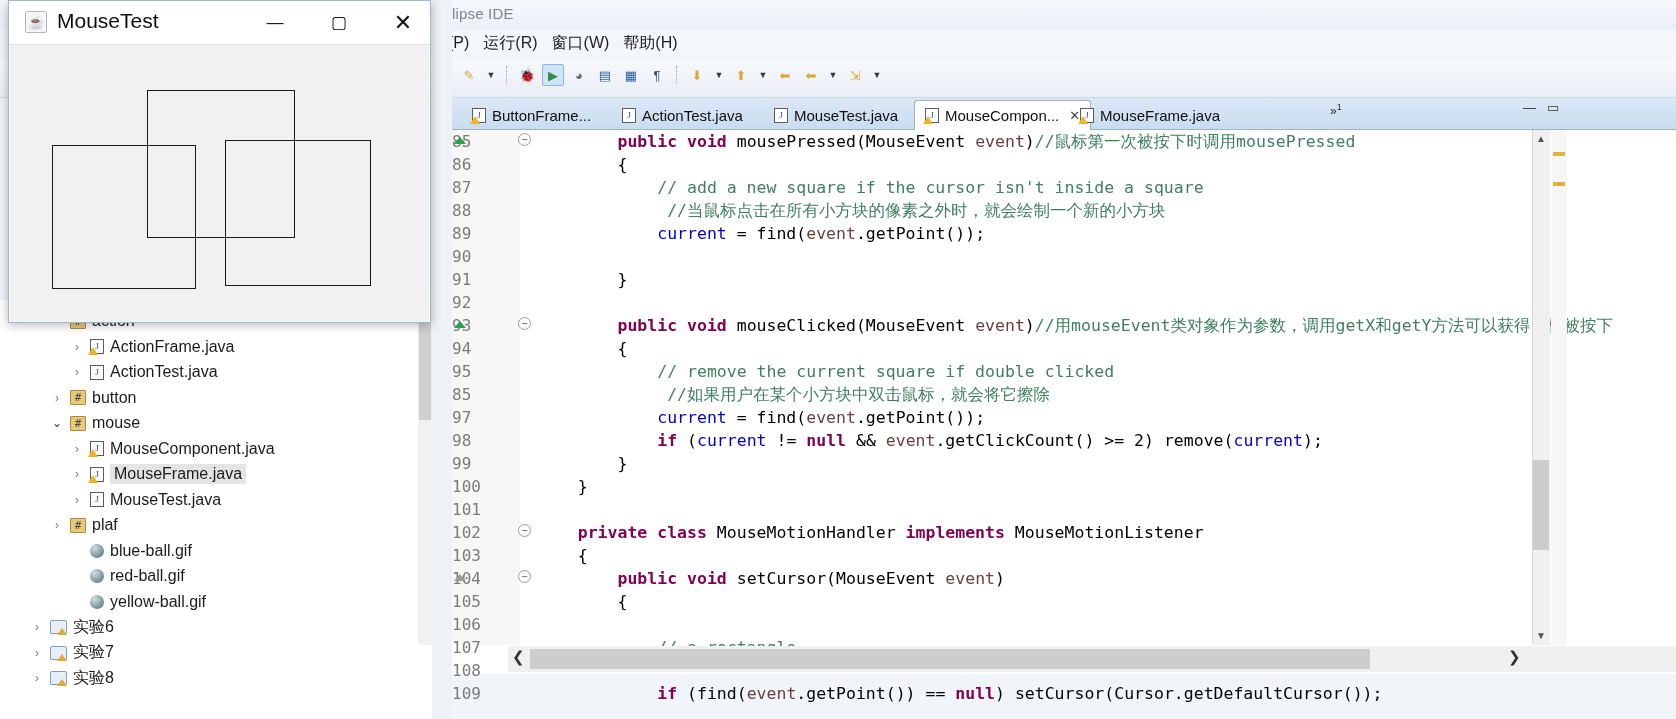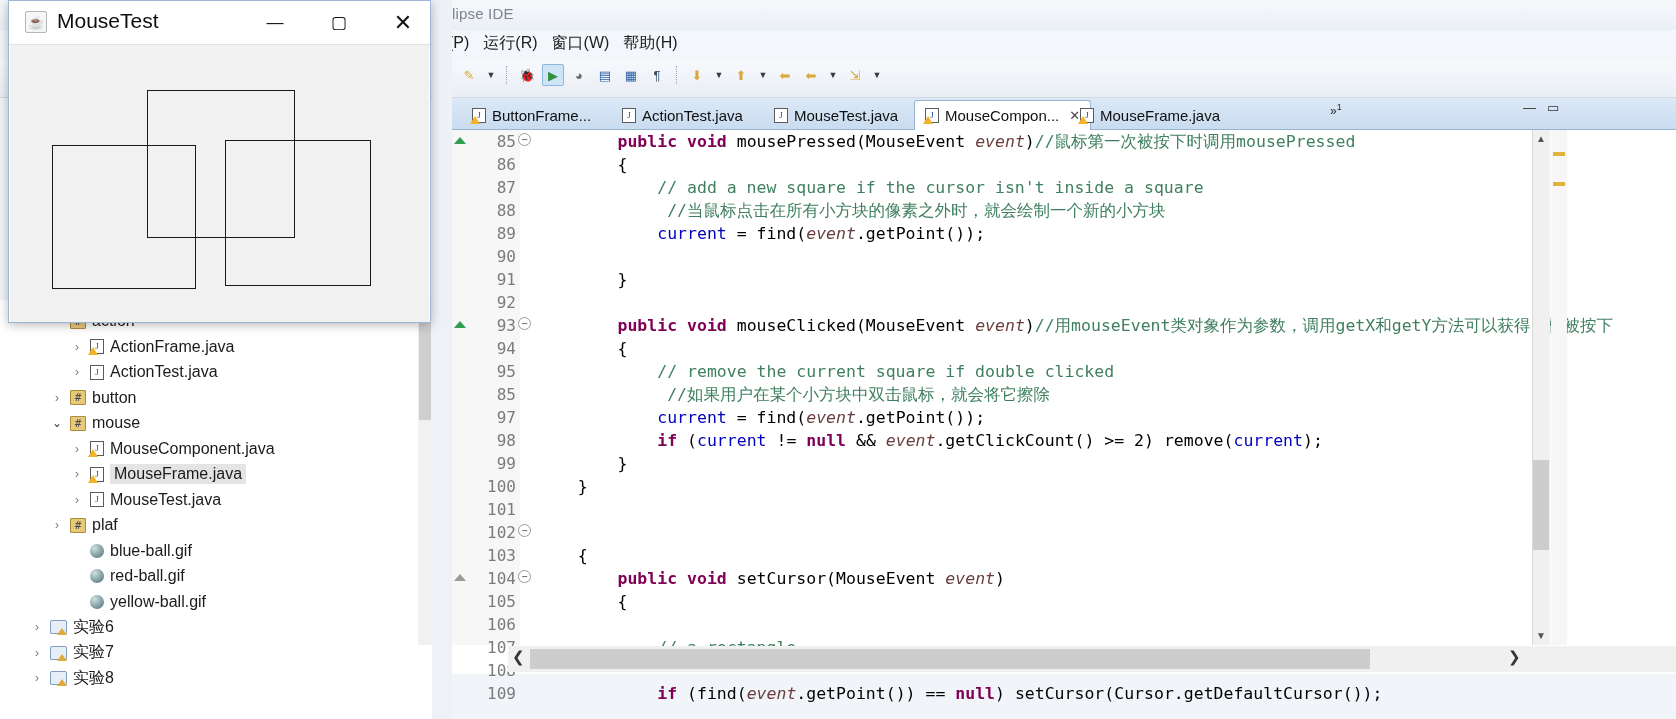--- a/index.html
+++ b/index.html
@@ -89,39 +89,39 @@
     position: absolute; left: 452px; top: 130px; width: 68px; height: 515px;
     background: #f7f7f7;
   }
   .code-area {
     position: absolute; left: 452px; top: 130px; width: 1224px; height: 515px;
     font-family: "DejaVu Sans Mono", monospace;
     font-size: 16.5px; line-height: 23px;
   }
   .cline { position: relative; height: 23px; white-space: pre; }
   .lno {
-    position: absolute; left: 0; top: 0; width: 64px; text-align: right;
+    position: absolute; left: 0; top: 0; width: 64px; 
     color: #7b7b7b; font-size: 16px; font-family: "DejaVu Sans Mono", monospace;
   }
   .fold {
     position: absolute; left: 66px; top: 3px; width: 13px; height: 13px;
     border: 1px solid #9a9a9a; border-radius: 50%;
     background: #fff; color: #555; font-size: 10px; line-height: 11px; text-align: center;
   }
   .mark-tri {
     position: absolute; left: 452px; width: 0; height: 0;
     border-left: 6px solid transparent; border-right: 6px solid transparent;
     border-bottom: 7px solid #2e9e4f;
   }
   .mark-tri.grey { border-bottom-color: #9b9b9b; }
   .ctext { position: absolute; left: 86px; top: 0; }
 
   .k  { color: #7f0055; font-weight: bold; }   
   .cm { color: #3f7f5f; }                       
-  .cn { color: #6a3e3e; font-style: italic; }                       
+  .cn { color: #6a3e3e; }                       
   .bl { color: #0000c0; }                       
   .pl { color: #000000; }
 
   
   .vscroll {
     position: absolute; left: 1532px; top: 130px; width: 18px; height: 515px;
     background: #f0f0f0; border-left: 1px solid #d9d9d9;
   }
   .vthumb { position: absolute; left: 1533px; top: 460px; width: 16px; height: 90px; background: #cdcdcd; }
   .vbtn { position:absolute; left:1533px; width:16px; height:16px; text-align:center; font-size:10px; color:#555; line-height:16px;}
@@ -274,21 +274,21 @@
       <div class="cline"><span class="lno">92</span><span class="ctext"><span class="pl"></span></span></div>
       <div class="cline"><span class="lno">93</span><span class="fold">−</span><span class="mark-tri" style="position: absolute; left: 2px; top: 7px;"></span><span class="ctext"><span class="pl">        </span><span class="k">public void </span><span class="pl">mouseClicked</span><span class="pl">(MouseEvent </span><span class="cn">event</span><span class="pl">)</span><span class="cm">//用mouseEvent类对象作为参数，调用getX和getY方法可以获得鼠标被按下</span></span></div>
       <div class="cline"><span class="lno">94</span><span class="ctext"><span class="pl">        {</span></span></div>
       <div class="cline"><span class="lno">95</span><span class="ctext"><span class="cm">            // remove the current square if double clicked</span></span></div>
       <div class="cline"><span class="lno">85</span><span class="ctext"><span class="cm">             //如果用户在某个小方块中双击鼠标，就会将它擦除</span></span></div>
       <div class="cline"><span class="lno">97</span><span class="ctext"><span class="pl">            </span><span class="bl">current</span><span class="pl"> = find(</span><span class="cn">event</span><span class="pl">.getPoint());</span></span></div>
       <div class="cline"><span class="lno">98</span><span class="ctext"><span class="pl">            </span><span class="k">if</span><span class="pl"> (</span><span class="bl">current</span><span class="pl"> != </span><span class="k">null</span><span class="pl"> &amp;&amp; </span><span class="cn">event</span><span class="pl">.getClickCount() &gt;= 2) remove(</span><span class="bl">current</span><span class="pl">);</span></span></div>
       <div class="cline"><span class="lno">99</span><span class="ctext"><span class="pl">        }</span></span></div>
       <div class="cline"><span class="lno">100</span><span class="ctext"><span class="pl">    }</span></span></div>
       <div class="cline"><span class="lno">101</span><span class="ctext"><span class="pl"></span></span></div>
-      <div class="cline"><span class="lno">102</span><span class="fold">−</span></div>
+      <div class="cline"><span class="lno">102</span><span class="fold">−</span><span class="ctext"><span class="pl">    </span><span class="k">private class </span><span class="pl">MouseMotionHandler </span><span class="k">implements </span><span class="pl">MouseMotionListener</span></span></div>
       <div class="cline"><span class="lno">103</span><span class="ctext"><span class="pl">    {</span></span></div>
       <div class="cline"><span class="lno">104</span><span class="fold">−</span><span class="mark-tri grey" style="position: absolute; left: 2px; top: 7px;"></span><span class="ctext"><span class="pl">        </span><span class="k">public void </span><span class="pl">setCursor</span><span class="pl">(MouseEvent </span><span class="cn">event</span><span class="pl">)</span></span></div>
       <div class="cline"><span class="lno">105</span><span class="ctext"><span class="pl">        {</span></span></div>
       <div class="cline"><span class="lno">106</span></div>
       <div class="cline"><span class="lno">107</span><span class="ctext"><span class="cm">            // a rectangle</span></span></div>
       <div class="cline"><span class="lno">108</span><span class="ctext"><span class="pl"></span></span></div>
       <div class="cline"><span class="lno">109</span><span class="ctext"><span class="pl">            </span><span class="k">if</span><span class="pl"> (find(</span><span class="cn">event</span><span class="pl">.getPoint()) == </span><span class="k">null</span><span class="pl">) setCursor(Cursor.getDefaultCursor());</span></span></div>
     </div>
 
   <div class="vscroll"></div>

